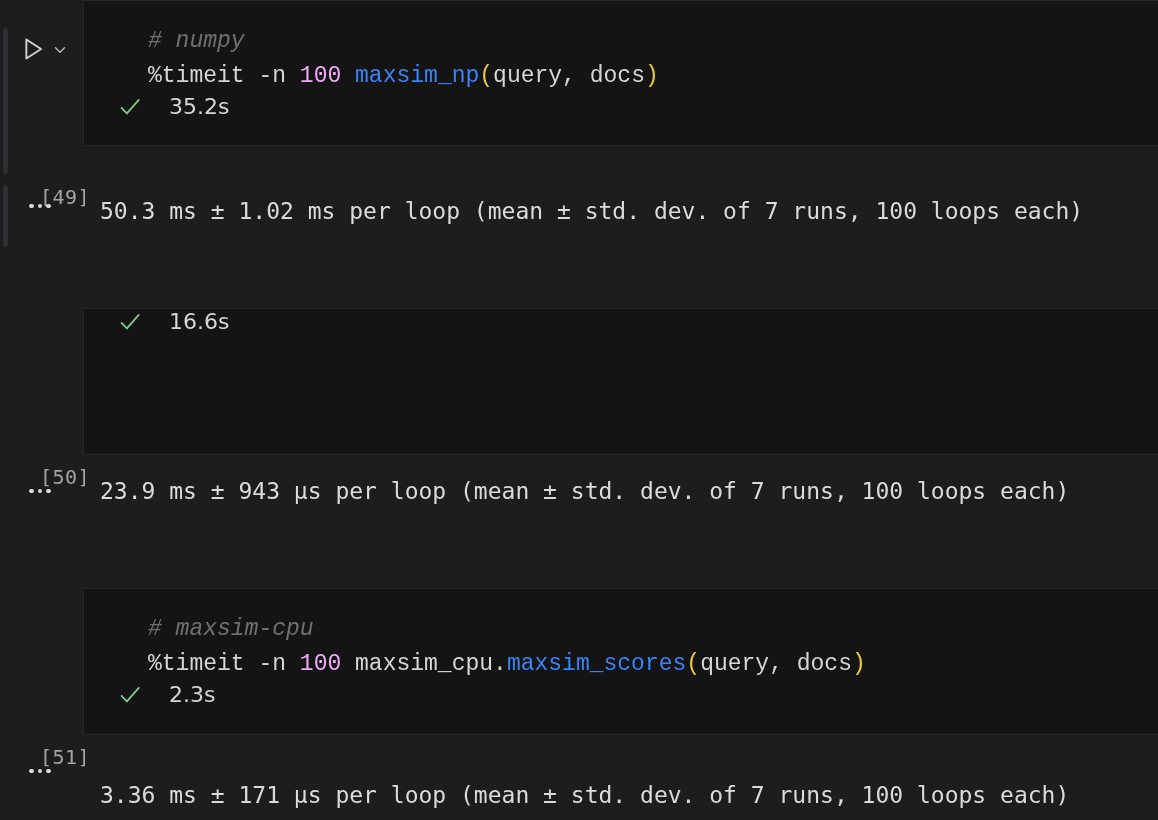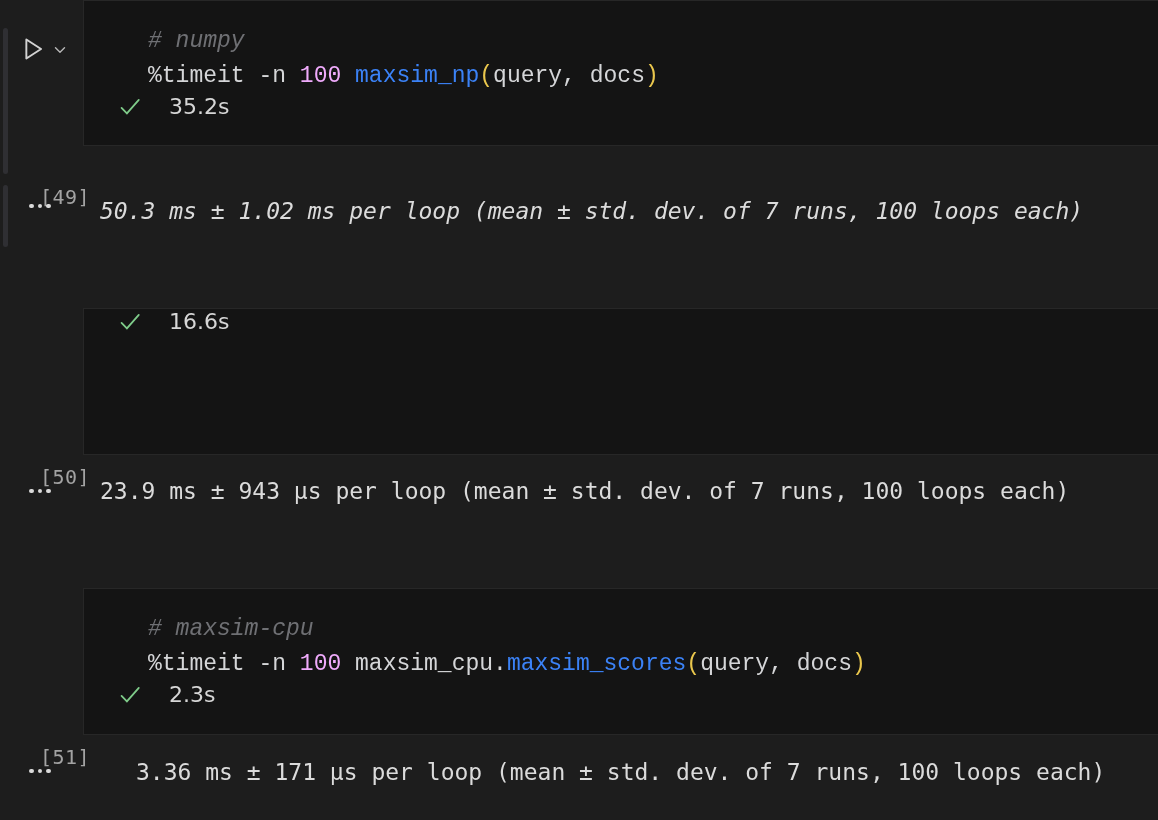--- a/index.html
+++ b/index.html
@@ -97,21 +97,21 @@
       </svg>
       <span class="duration">35.2s</span>
     </div>
   </div>
 
   <div class="more-actions" style="top:200px;">
     <span class="dot"></span>
     <span class="dot"></span>
     <span class="dot"></span>
   </div>
-  <div class="output-text" style="top:197px;font-style:italic;">50.3 ms ± 1.02 ms per loop (mean ± std. dev. of 7 runs, 100 loops each)</div>
+  <div class="output-text" style="top:197px;">50.3 ms ± 1.02 ms per loop (mean ± std. dev. of 7 runs, 100 loops each)</div>
 
   <div class="exec-label" style="top:421px;">[50]</div>
 
   <div class="cell-box" style="top:308px; height:147px;">
     <div class="status-row">
       <svg class="check-icon" viewBox="0 0 16 16">
         <path d="M2.8 8.6 L6.1 11.9 L13.4 3.6" fill="none" stroke="#7fcc8a" stroke-width="1.1" stroke-linecap="round"></path>
       </svg>
       <span class="duration">16.6s</span>
     </div>
@@ -137,15 +137,15 @@
       </svg>
       <span class="duration">2.3s</span>
     </div>
   </div>
 
   <div class="more-actions" style="top:765px;">
     <span class="dot"></span>
     <span class="dot"></span>
     <span class="dot"></span>
   </div>
-  <div class="output-text" style="top:758px;margin-left:36px;">3.36 ms ± 171 µs per loop (mean ± std. dev. of 7 runs, 100 loops each)</div>
+  <div class="output-text" style="top:781px;">3.36 ms ± 171 µs per loop (mean ± std. dev. of 7 runs, 100 loops each)</div>
 
 </div>
 
 </body></html>

